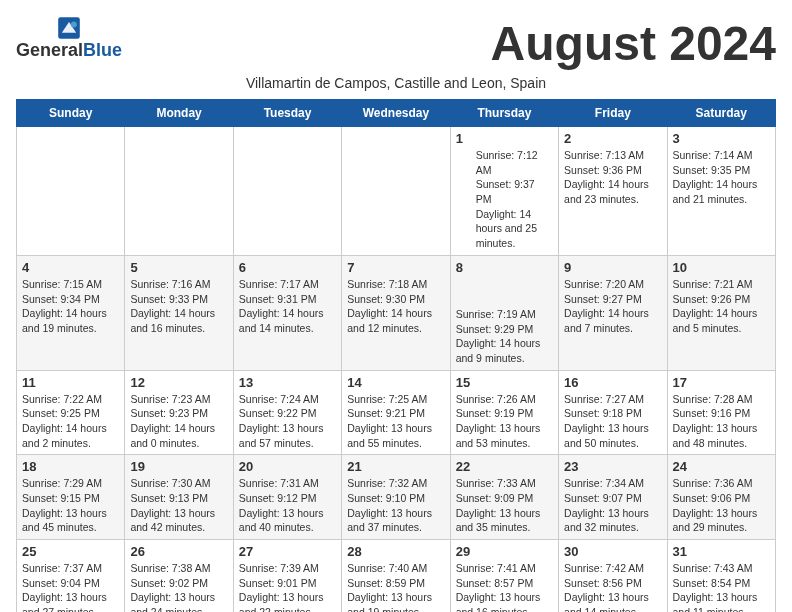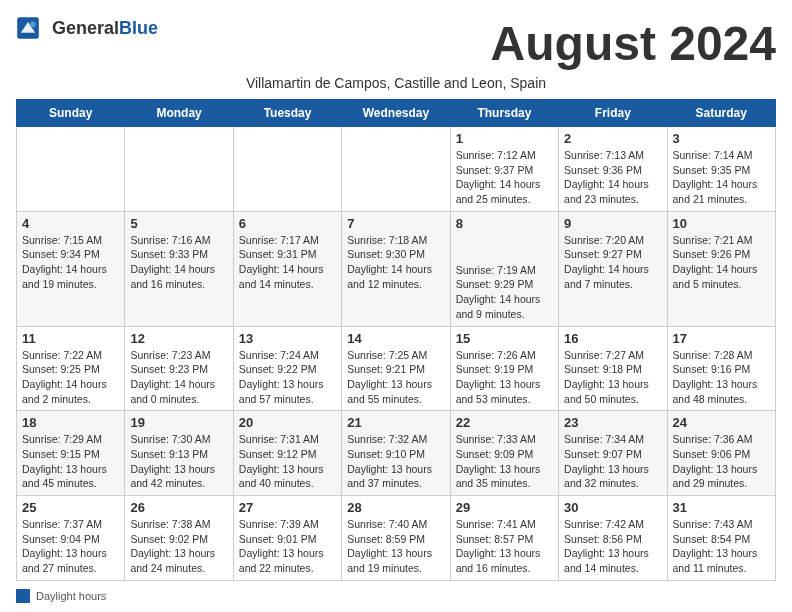--- a/index.html
+++ b/index.html
@@ -12,21 +12,22 @@
     }
     .header-area {
       display: flex;
       justify-content: space-between;
       align-items: flex-start;
       margin-bottom: 4px;
     }
     .logo {
       display: flex;
       align-items: center;
-      gap: 12px;
+      gap: 1px;
+      flex-direction: column;
     }
     .logo-text-general {
       font-size: 18px;
       font-weight: bold;
       color: #333;
       line-height: 1;
     }
     .logo-text-blue {
       font-size: 18px;
       font-weight: bold;
@@ -140,21 +141,21 @@
       </tr>
   </thead>
   <tbody id="calendar-body">
       <tr>
         <td class="empty-cell"></td>
         <td class="empty-cell"></td>
         <td class="empty-cell"></td>
         <td class="empty-cell"></td>
         <td>
           <span class="day-num">1</span>
-          <div class="day-info" style="white-space: pre-line;">Sunrise: 7:12 AM
+          <div class="day-info" style="white-space: pre-line; margin-left: 20px;">Sunrise: 7:12 AM
 Sunset: 9:37 PM
 Daylight: 14 hours and 25 minutes.</div>
         </td>
         <td>
           <span class="day-num">2</span>
           <div class="day-info" style="white-space: pre-line;">Sunrise: 7:13 AM
 Sunset: 9:36 PM
 Daylight: 14 hours and 23 minutes.</div>
         </td>
         <td>

